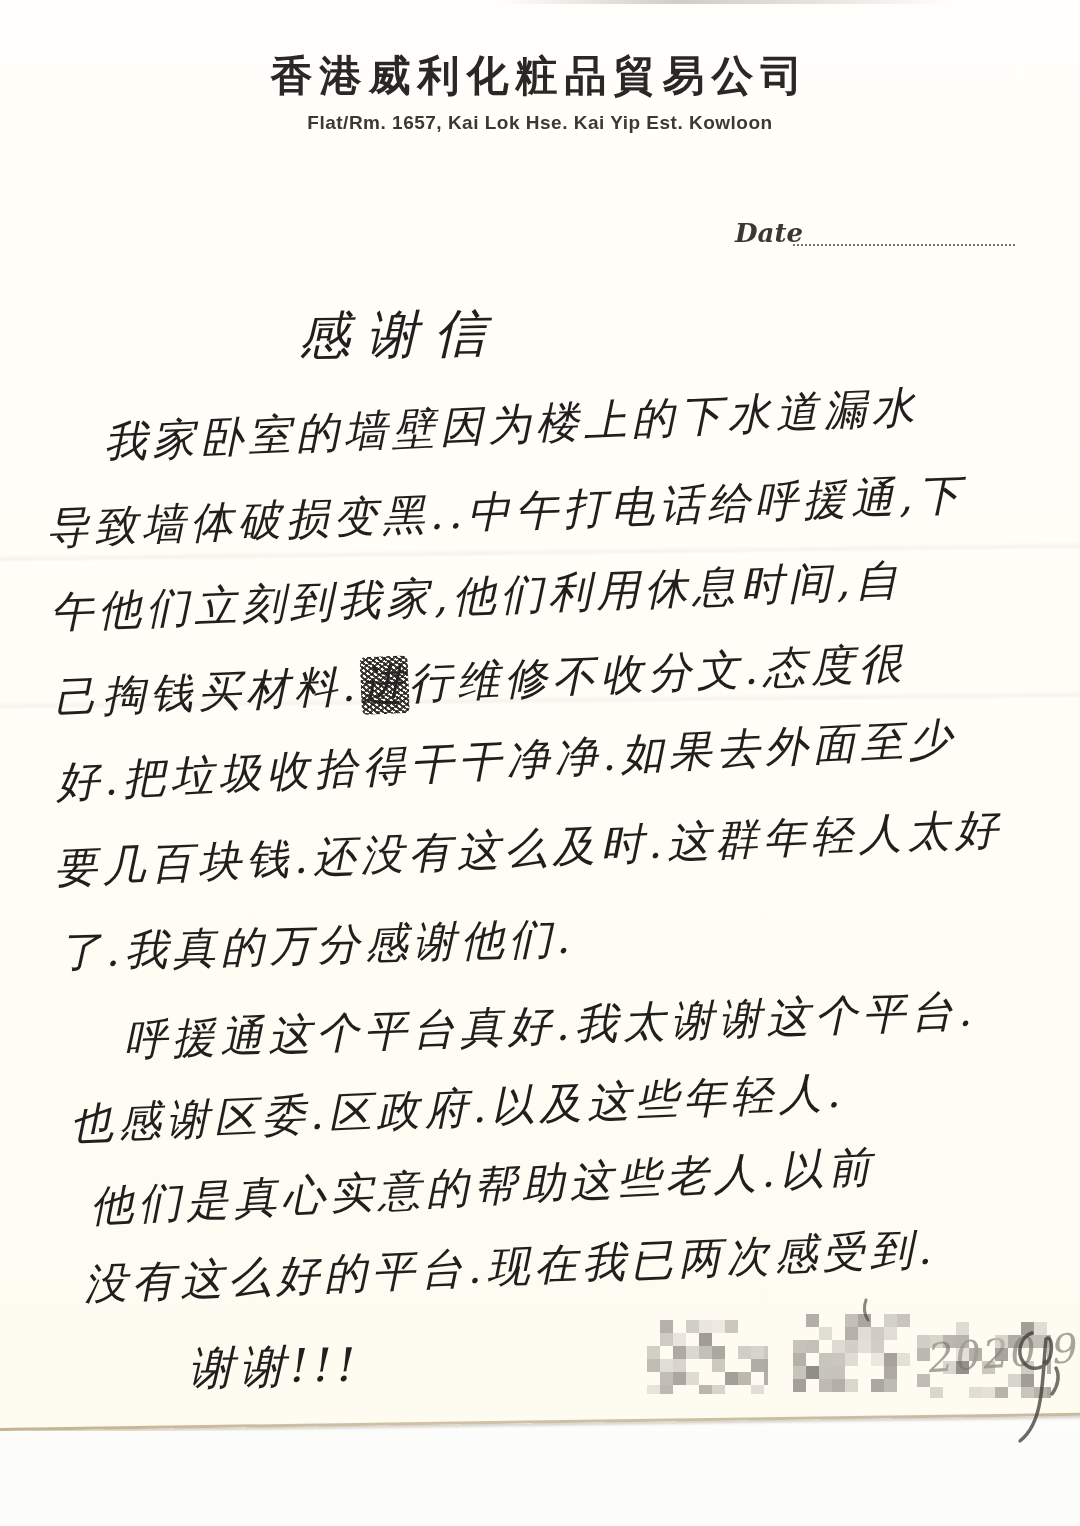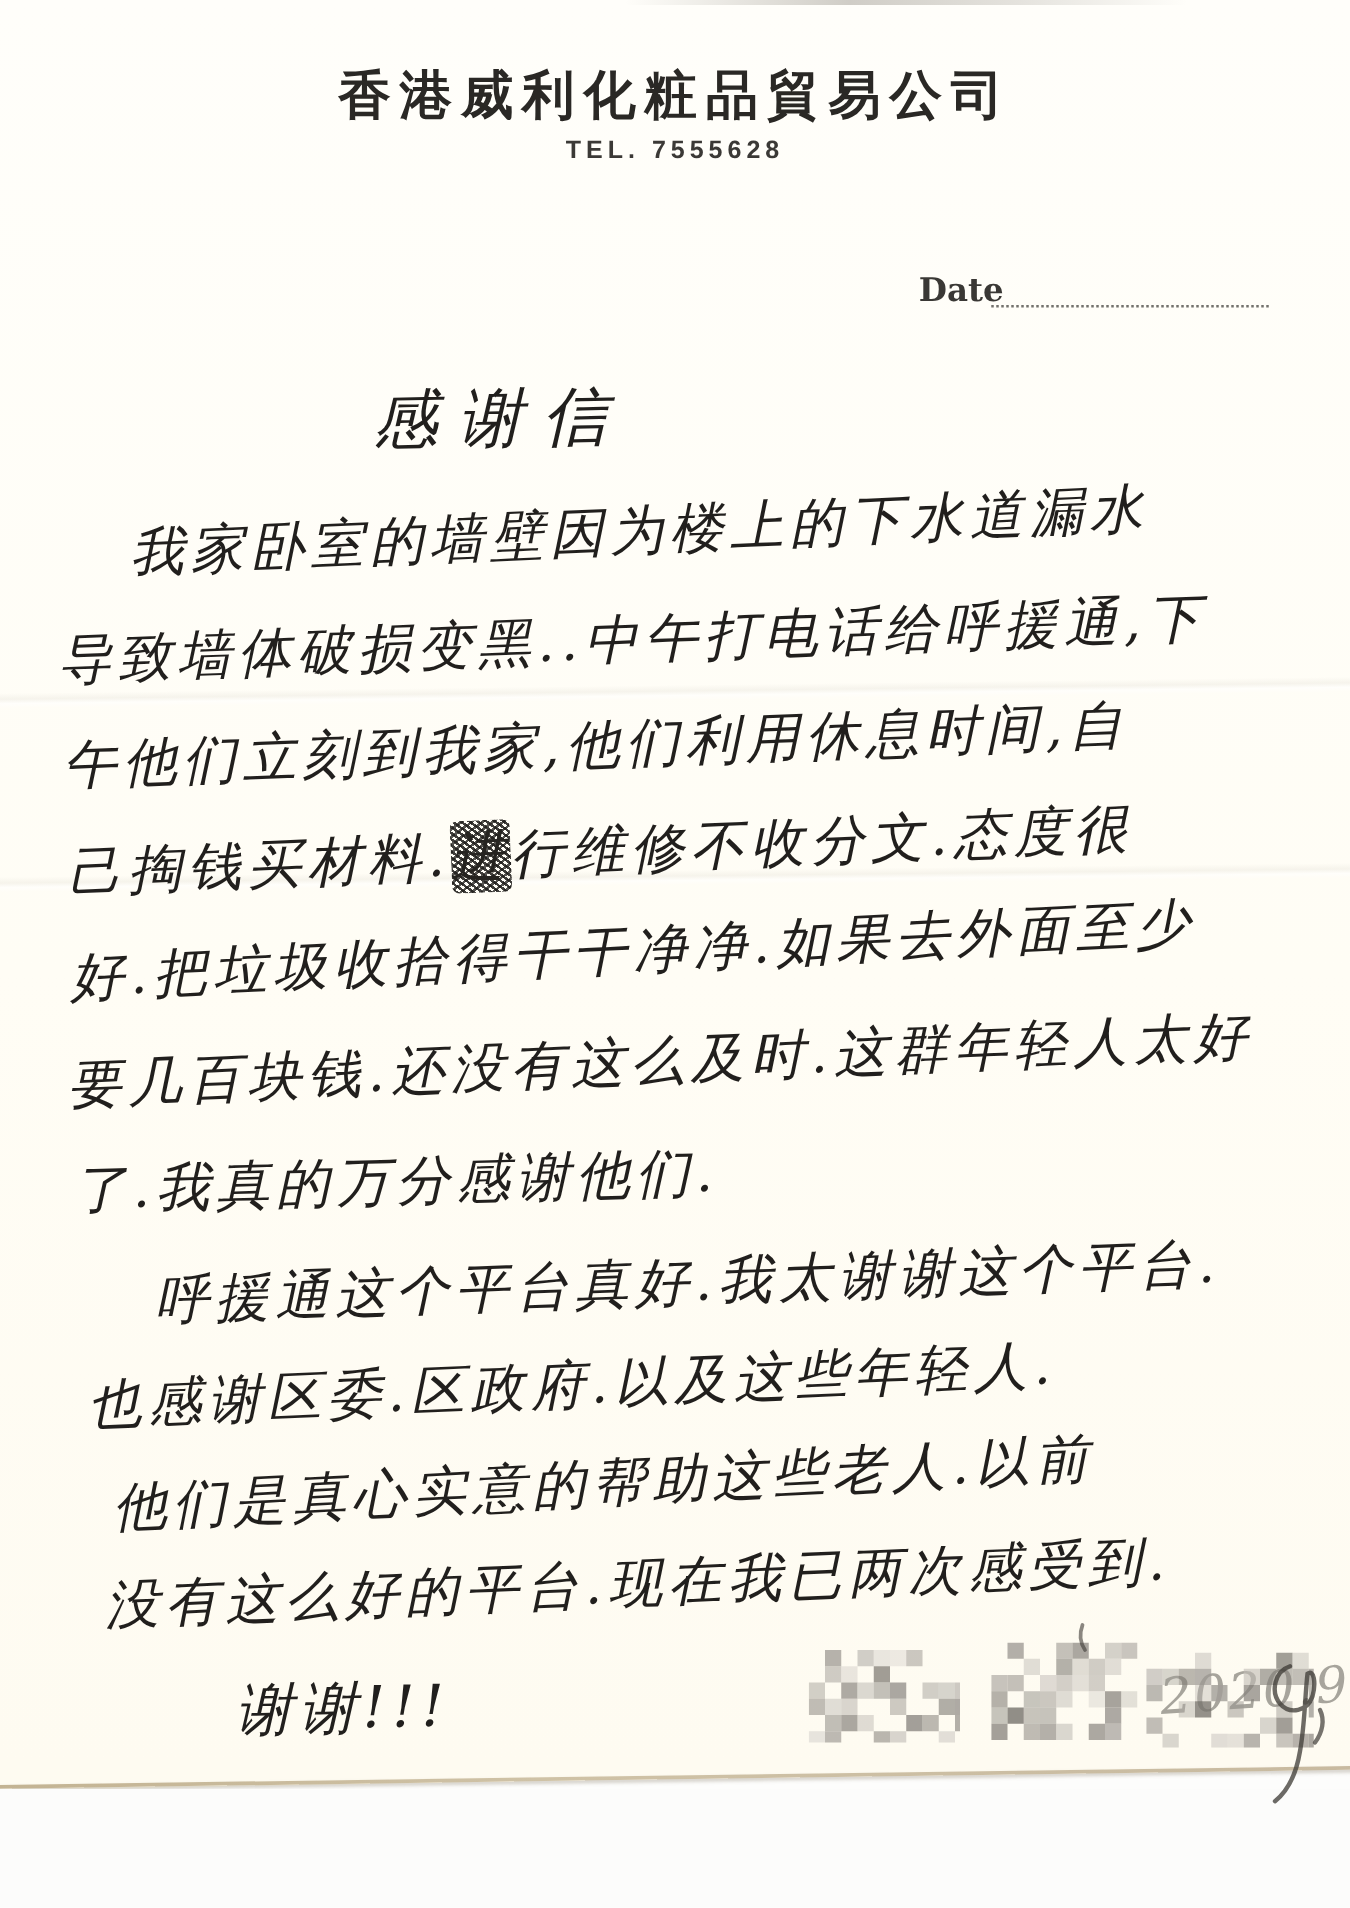--- a/index.html
+++ b/index.html
@@ -56,21 +56,21 @@
     margin-top:8px;
     font-size:19px;font-weight:700;letter-spacing:.5px;color:#3b3936;
   }
   .lh-tel{
     margin-top:5px;
     font-size:20px;font-weight:700;letter-spacing:4px;color:#3b3936;
   }
   .date-row{position:absolute;left:735px;top:218px;width:300px;}
   .date-label{
     font-family:"DejaVu Serif","Liberation Serif",serif;
-    font-weight:700;font-size:26px;color:#3a3835;
+    font-style:italic;font-weight:700;font-size:26px;color:#3a3835;
   }
   .date-line{
     position:absolute;left:58px;top:26px;width:222px;height:0;
     border-bottom:2px dotted #73716c;
   }
 
   
   .hw{
     position:absolute;white-space:nowrap;
     font-family:"DejaVu Serif","Liberation Serif",serif;
@@ -120,21 +120,21 @@
 <div class="paper"></div>
 <div class="paper-slant"></div>
 <div class="paper-edge"></div>
 <div class="below-paper"></div>
 <div class="scan-artifact-top"></div>
 <div class="crease c1"></div>
 <div class="crease c2"></div>
 
 <div class="letterhead">
   <div class="lh-zh">香港威利化粧品貿易公司</div>
-  <div class="lh-tel">TEL. 7555628</div>
+  <div class="lh-addr">Flat/Rm. 1657, Kai Lok Hse. Kai Yip Est. Kowloon</div>
 </div>
 <div class="date-row">
   <span class="date-label">Date</span>
   <span class="date-line"></span>
 </div>
 
 <div class="hw hw-title">感谢信</div>
 <div class="hw l1">我家卧室的墙壁因为楼上的下水道漏水</div>
 <div class="hw l2">导致墙体破损变黑..中午打电话给呼援通,下</div>
 <div class="hw l3">午他们立刻到我家,他们利用休息时间,自</div>

